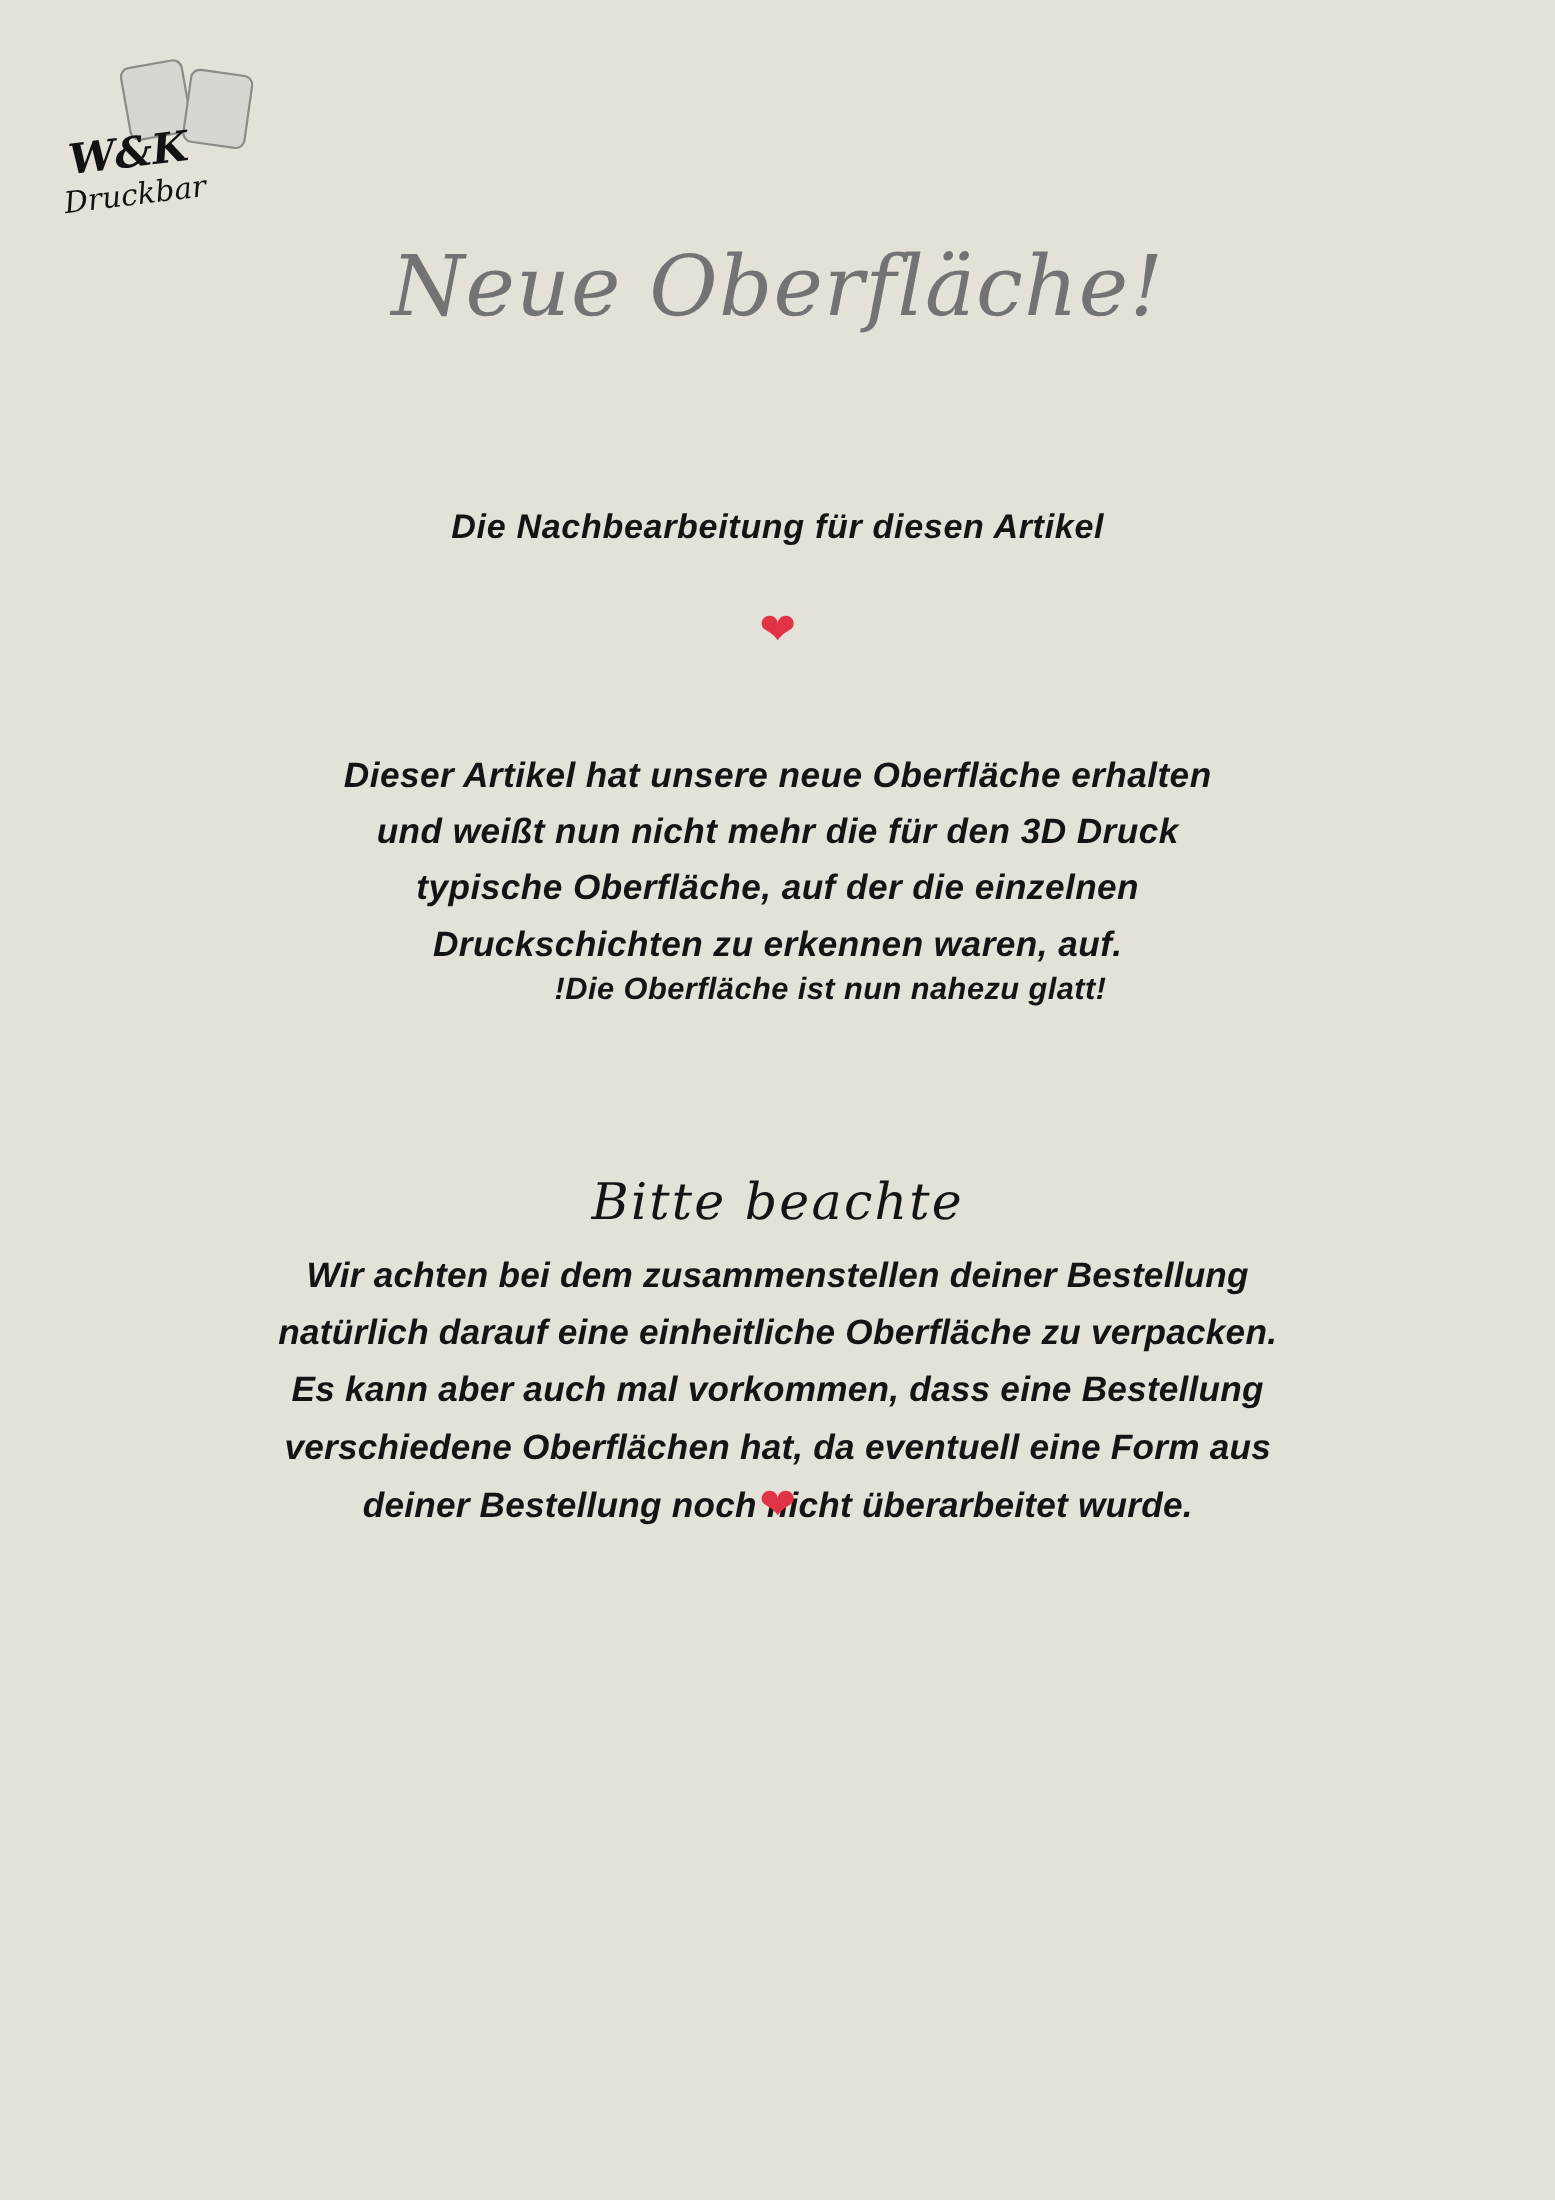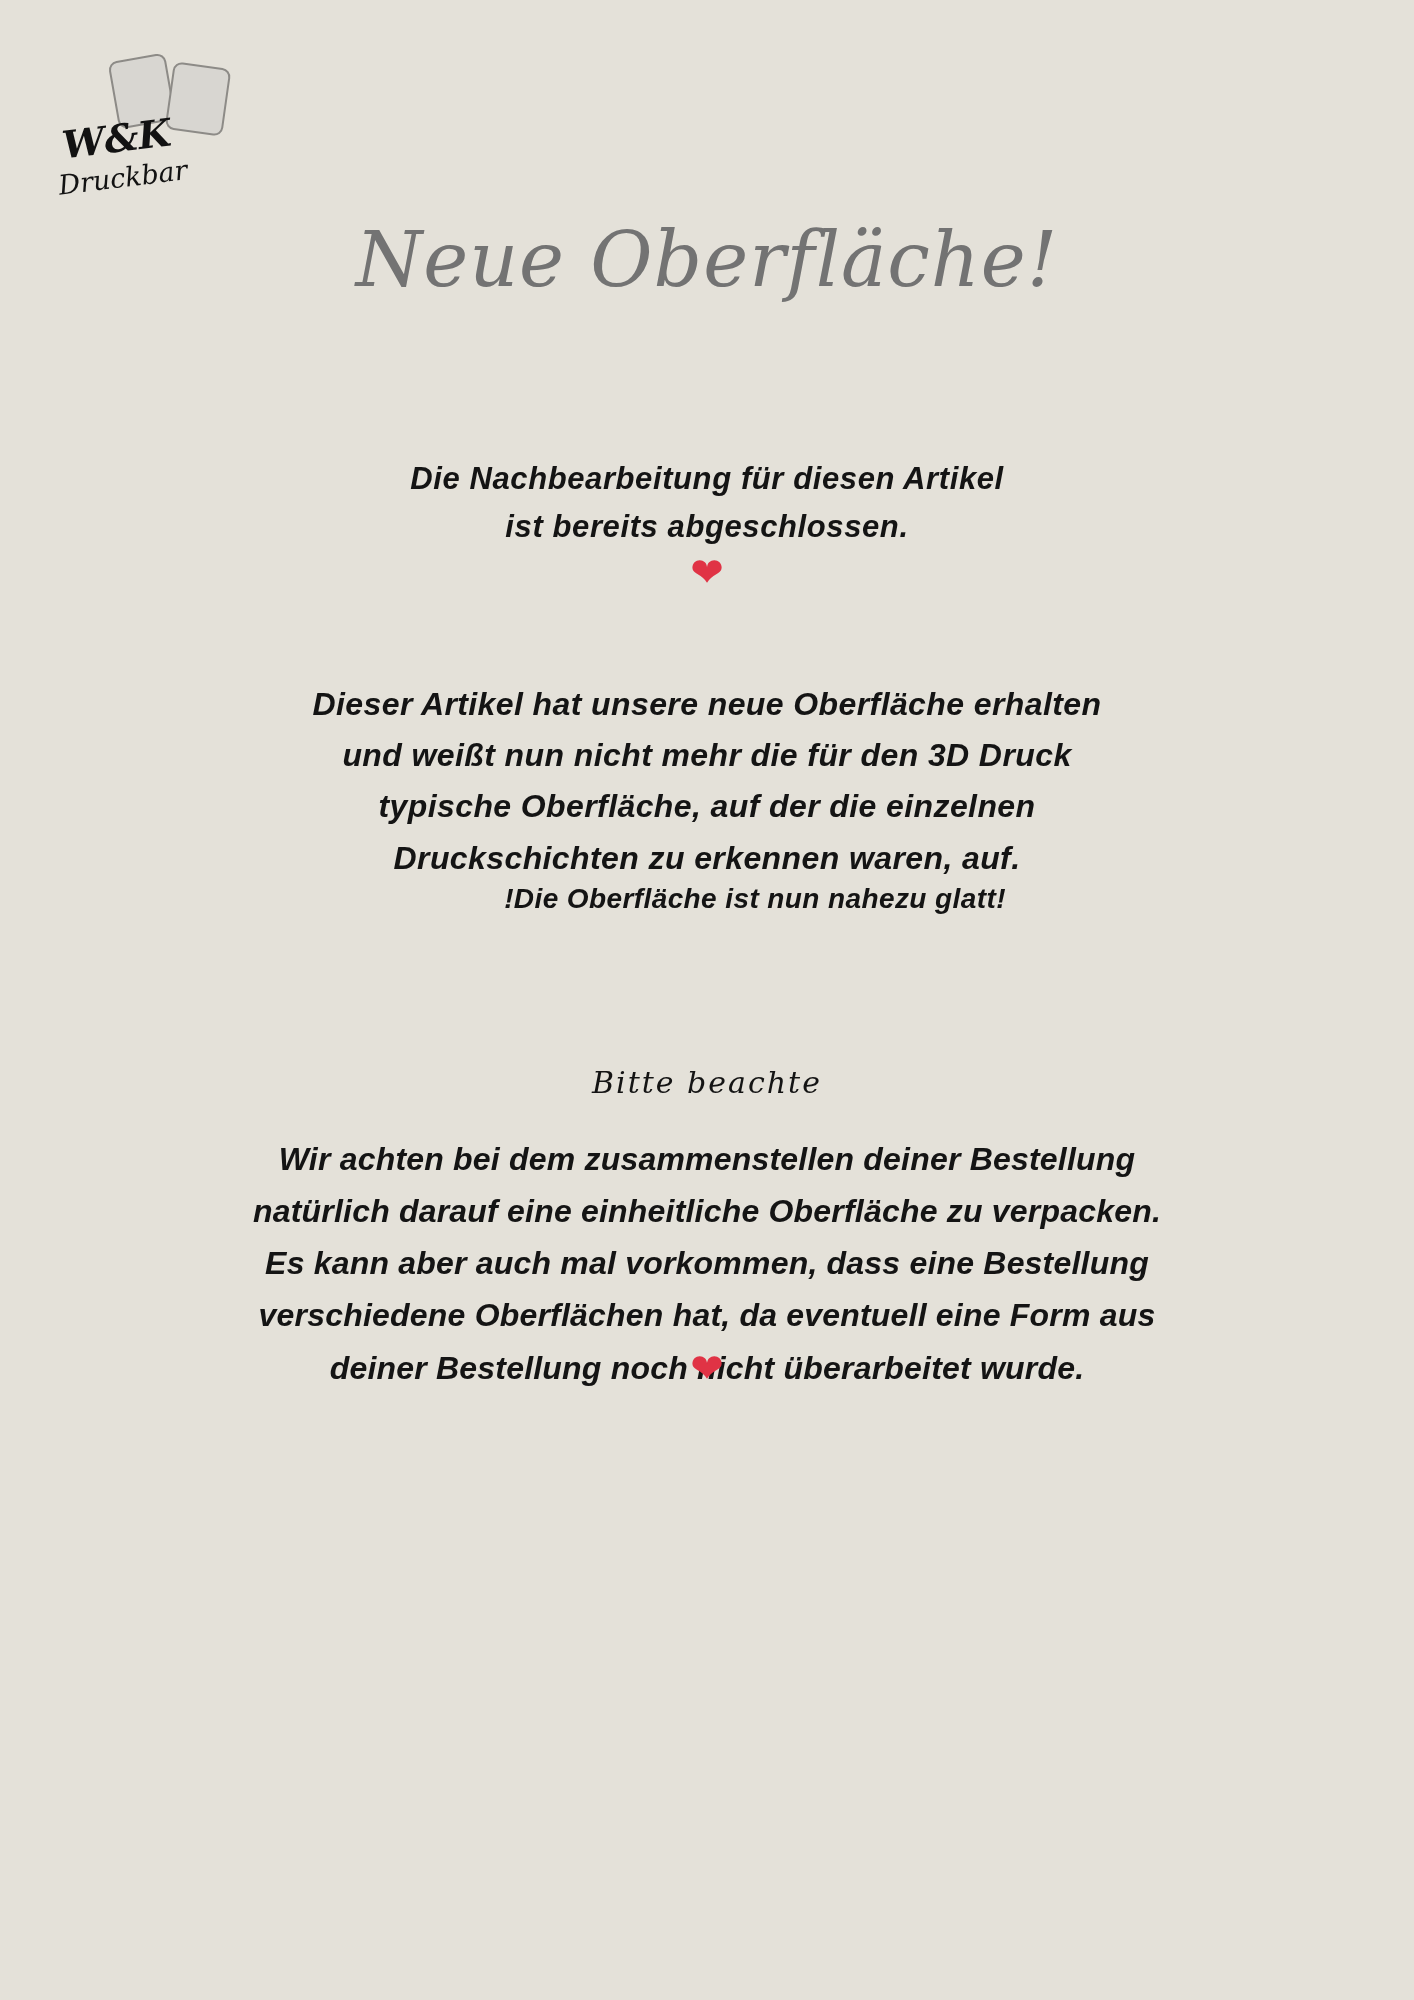--- a/index.html
+++ b/index.html
@@ -112,21 +112,21 @@
     font-size: 28px;
     letter-spacing: 0.4px;
     padding-left: 48px;
   }
 
   .note-title {
     top: 1040px;
     font-family: "DejaVu Serif", serif;
     font-style: italic;
     font-weight: normal;
-    font-size: 30px;
+    font-size: 46px;
     letter-spacing: 2px;
   }
 
   .note-text {
     top: 1108px;
     font-size: 32px;
     line-height: 1.63;
     letter-spacing: 0.2px;
     text-align: center;
   }
@@ -142,21 +142,20 @@
       <rect x="118" y="32" width="56" height="66" rx="8" ry="8" transform="rotate(8 146 65)" fill="#d8d6d1" stroke="#8d8b87" stroke-width="2"></rect>
     </svg>
     <div class="logo-text-main">W&amp;K</div>
     <div class="logo-text-sub">Druckbar</div>
   </div>
 
   <div class="headline">Neue Oberfläche!</div>
 
   <div class="block intro">
     <div>Die Nachbearbeitung für diesen Artikel</div>
-    <div>ist bereits abgeschlossen.</div>
   </div>
 
   <div class="heart heart-1">❤</div>
 
   <div class="block body-text">
     <div>Dieser Artikel hat unsere neue Oberfläche erhalten</div>
     <div>und weißt nun nicht mehr die für den 3D Druck</div>
     <div>typische Oberfläche, auf der die einzelnen</div>
     <div>Druckschichten zu erkennen waren, auf.</div>
   </div>

